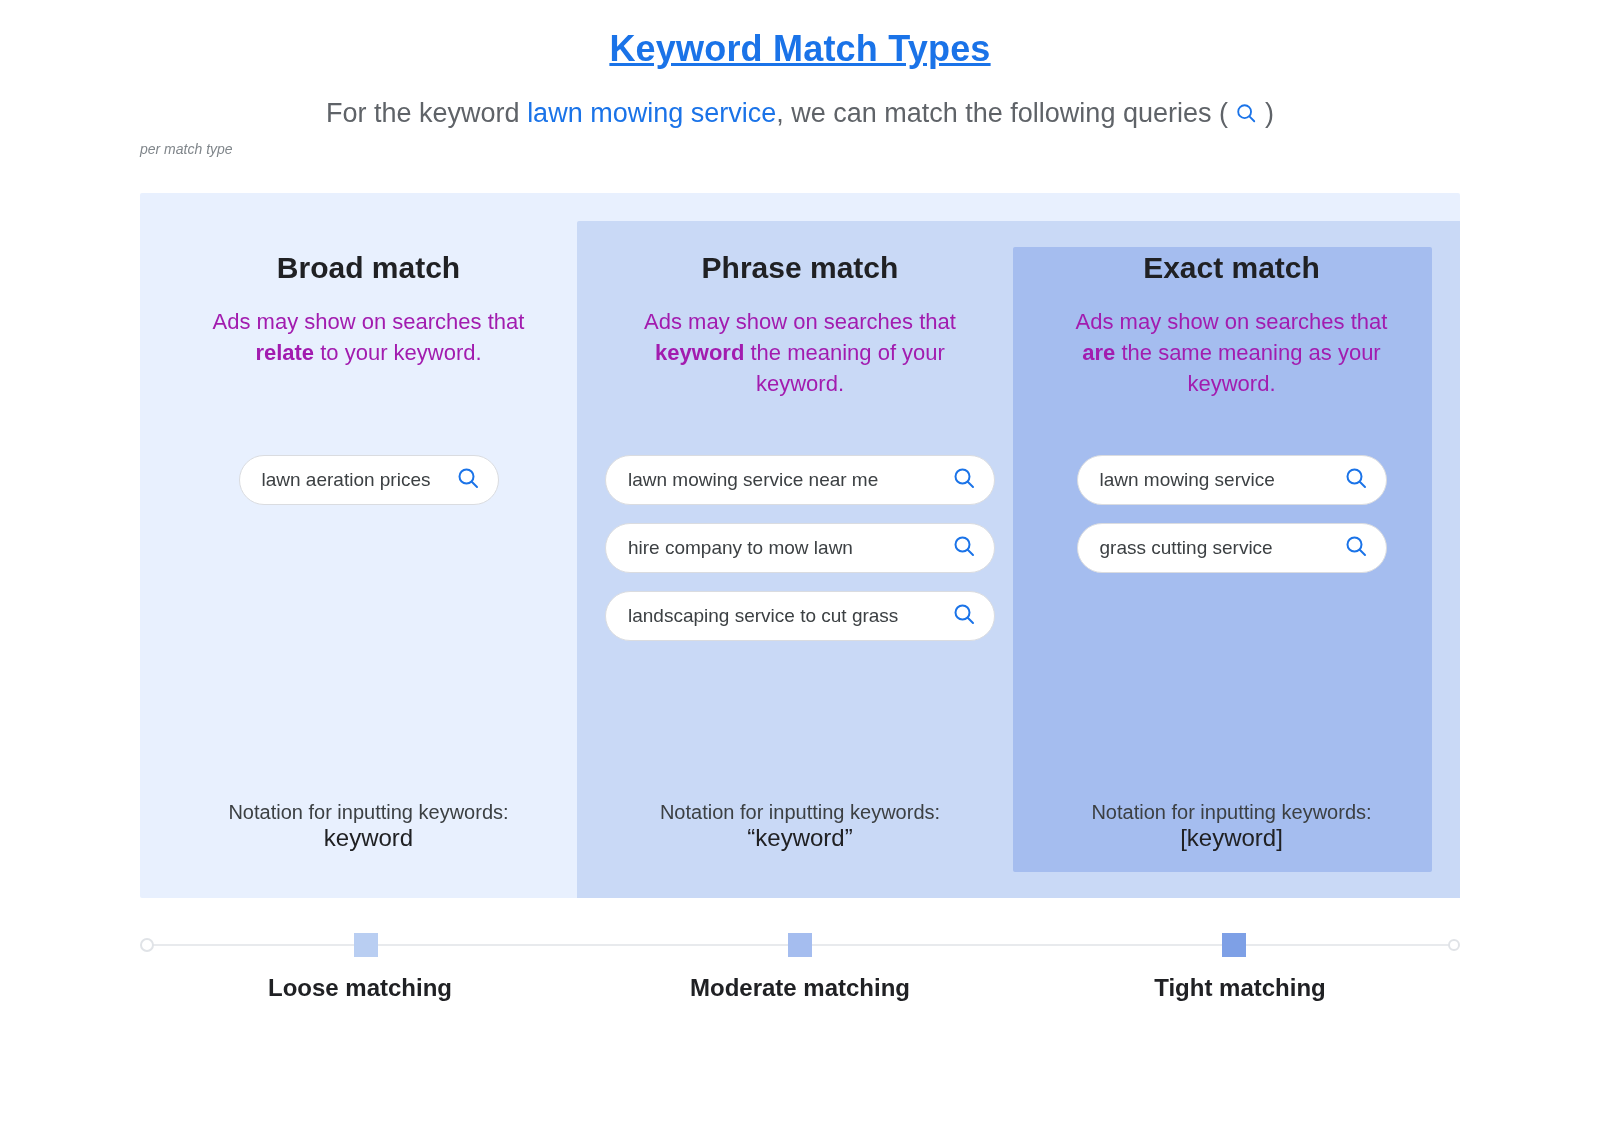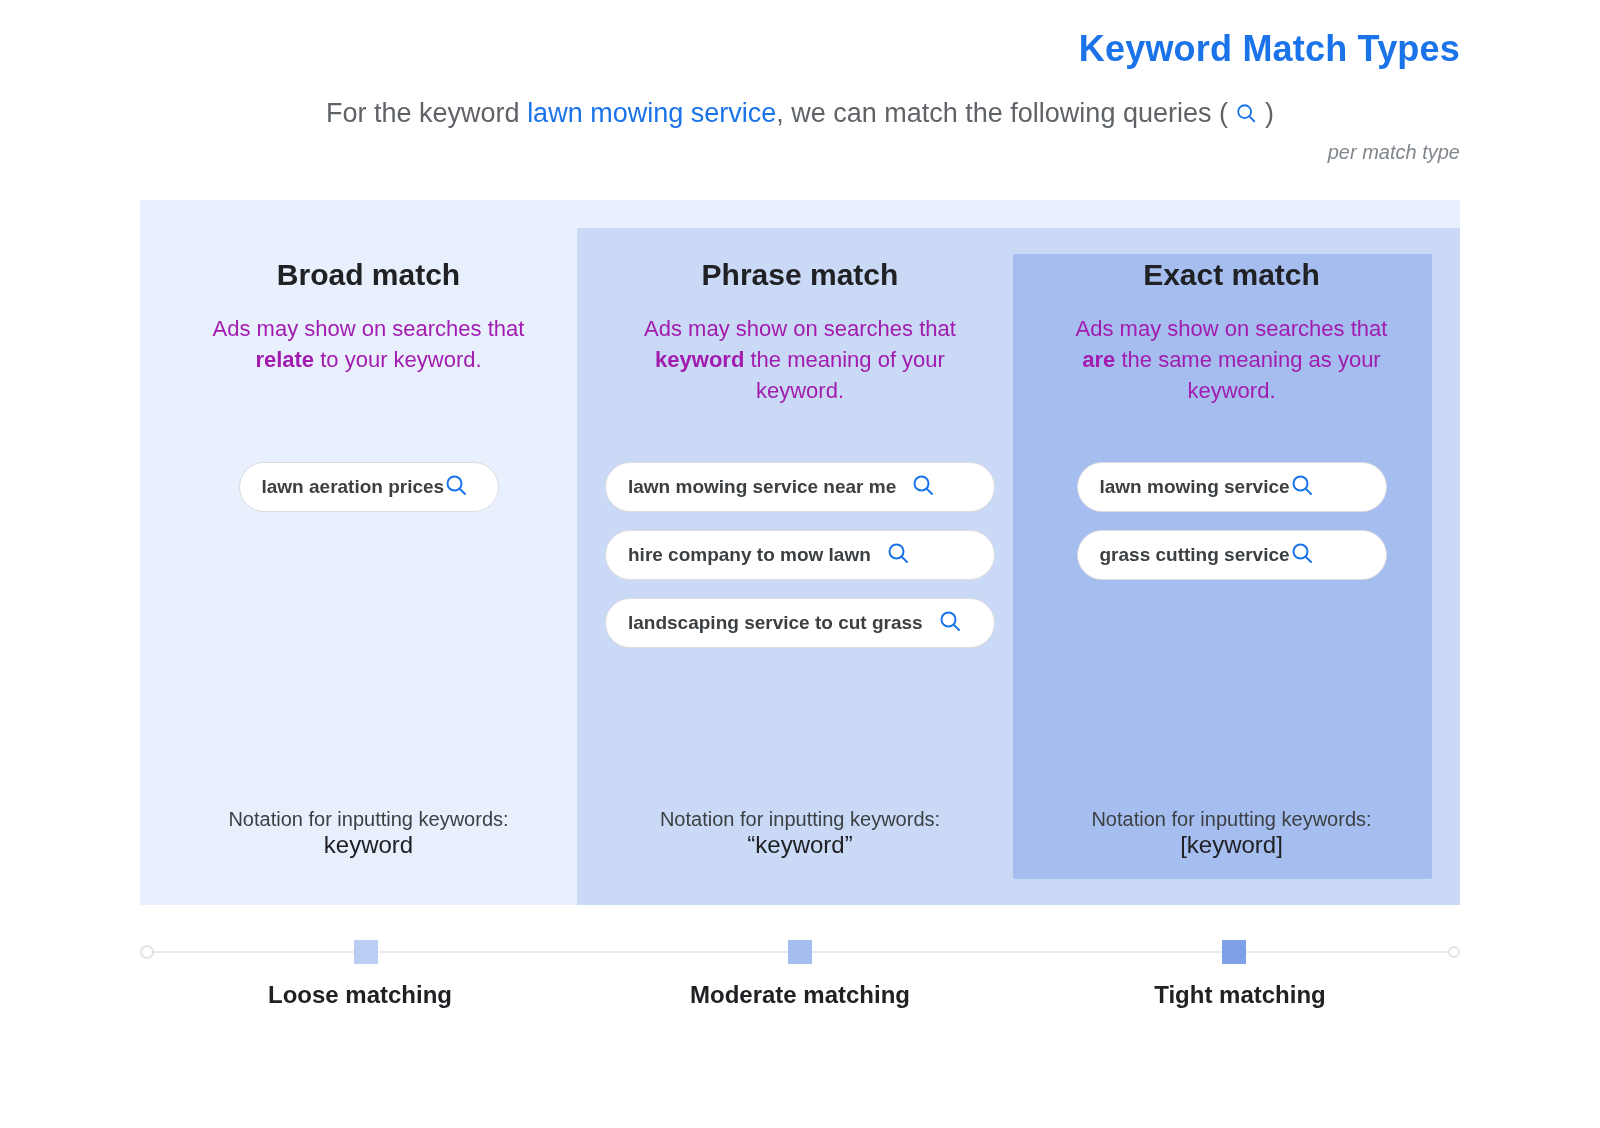--- a/index.html
+++ b/index.html
@@ -20,37 +20,38 @@
     font-family: "Google Sans", "Helvetica Neue", Arial, sans-serif;
     background: #fff;
     color: var(--text-dark);
   }
   .wrap {
     width: 1320px;
     margin: 0 auto;
     padding-top: 28px;
   }
   .title {
-    text-align: right;
+    text-align: center;
     font-size: 36px;
     font-weight: 600;
     color: var(--blue);
     letter-spacing: .2px;
     margin-bottom: 28px;
+    text-decoration: underline;
   }
   .intro {
     text-align: center;
     font-size: 27px;
     color: var(--text-mid);
     margin-bottom: 10px;
   }
   .intro .kw { color: var(--blue); }
   .sub {
-    text-align: right;
-    font-size: 20px;
+    text-align: left;
+    font-size: 14px;
     font-style: italic;
     color: #80868b;
     margin-bottom: 36px;
   }
 
   
   .panel-outer {
     background: var(--bg-lightest);
     padding: 40px 0 0 0;
     position: relative;
@@ -120,22 +121,21 @@
   .pill {
     background: #fff;
     border: 1px solid var(--pill-border);
     border-radius: 999px;
     height: 50px;
     display: flex;
     align-items: center;
     padding: 0 18px 0 22px;
     font-size: 19px;
     color: var(--text-dark);
-    justify-content: flex-start;
-    font-weight: bold;
+    justify-content: space-between;
   }
   .pill .txt { white-space: nowrap; }
   .pill svg { flex: 0 0 auto; }
 
   .col-broad .pill { width: 260px; }
   .col-phrase .pill { width: 390px; gap: 15px; }
   .col-exact .pill { width: 310px; }
 
   .notation {
     text-align: center;

